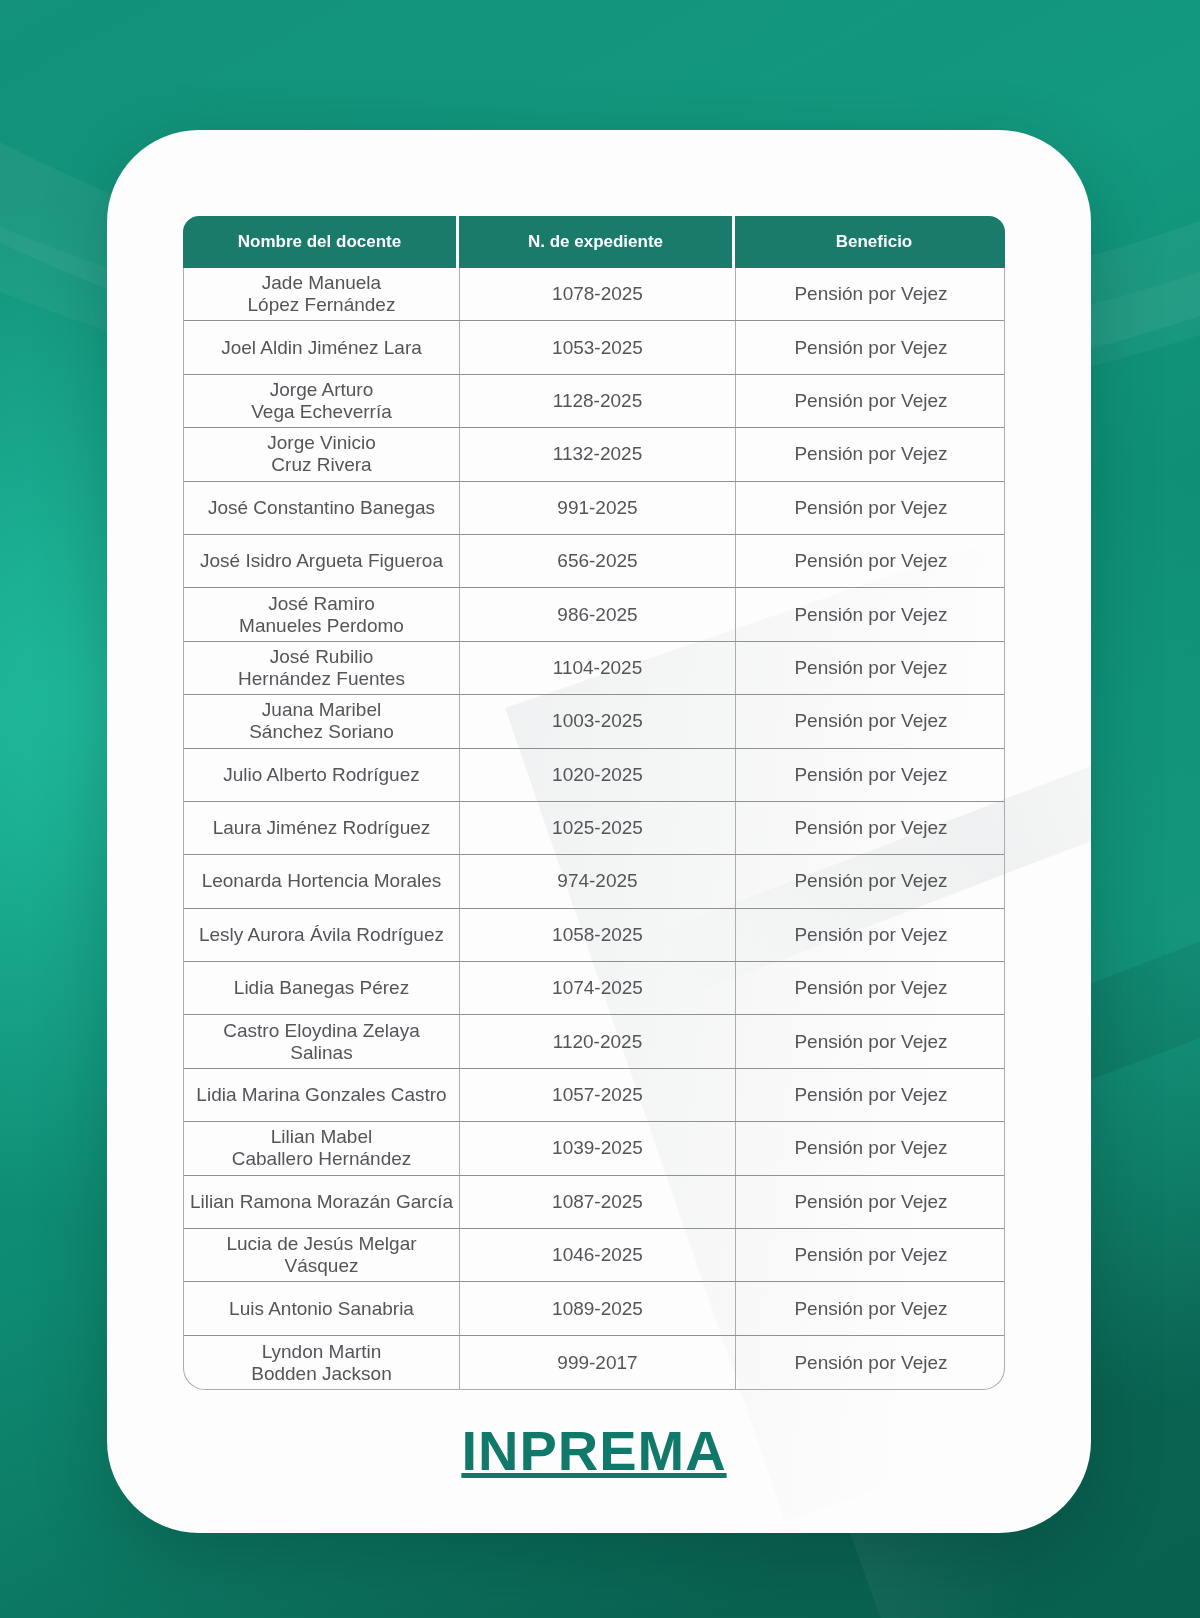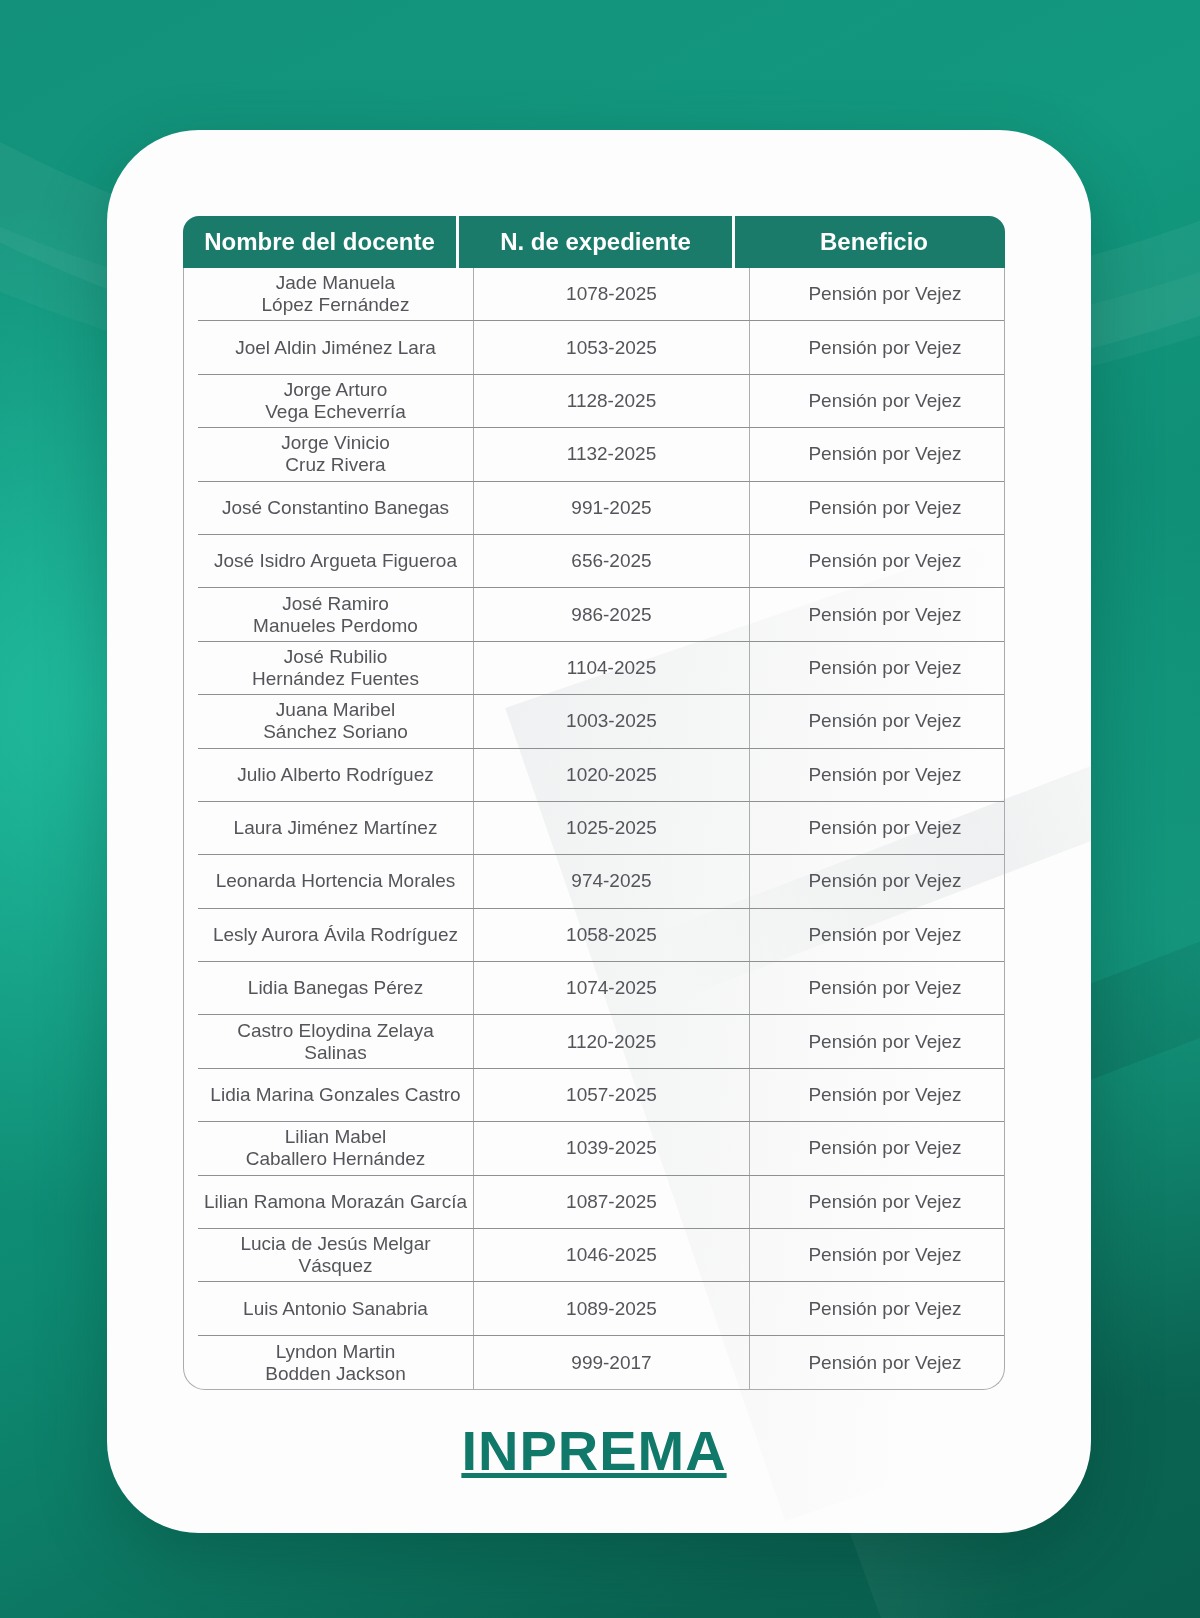--- a/index.html
+++ b/index.html
@@ -47,30 +47,29 @@
   .table{
     position:absolute;left:76px;top:86px;width:822px;
   }
   .thead{
     display:grid;grid-template-columns:276px 276px 270px;
     height:52px;border-radius:16px 16px 0 0;overflow:hidden;
   }
   .th{
     background:var(--header-bg,#1A7B6A);
     color:var(--header-text,#FFFFFF);
-    font-weight:bold;font-size:24px;
+    font-weight:bold;font-size:17px;
     display:flex;align-items:center;justify-content:center;
     border-right:3px solid #FDFDFD;
   }
   .th:last-child{border-right:none;padding-left:8px;}
   .tbody{
     border:1px solid #A9ABAE;border-top:none;
     border-radius:0 0 22px 22px;overflow:hidden;
     background:transparent;
-    padding-left:14px;
   }
   .tr{
     display:grid;grid-template-columns:276px 276px 270px;
     height:53.4px;border-bottom:1px solid #8F9093;
     box-sizing:border-box;
   }
   .tr:last-child{border-bottom:none;}
   .td{
     display:flex;align-items:center;justify-content:center;text-align:center;
     color:var(--cell-text,#54555A);font-size:19px;line-height:22px;
@@ -166,21 +165,21 @@
     <div class="td">Pensión por Vejez</div>
   </div>
 
   <div class="tr">
     <div class="td">Julio Alberto Rodríguez</div>
     <div class="td">1020-2025</div>
     <div class="td">Pensión por Vejez</div>
   </div>
 
   <div class="tr">
-    <div class="td">Laura Jiménez Martínez</div>
+    <div class="td">Laura Jiménez Rodríguez</div>
     <div class="td">1025-2025</div>
     <div class="td">Pensión por Vejez</div>
   </div>
 
   <div class="tr">
     <div class="td">Leonarda Hortencia Morales</div>
     <div class="td">974-2025</div>
     <div class="td">Pensión por Vejez</div>
   </div>
 

